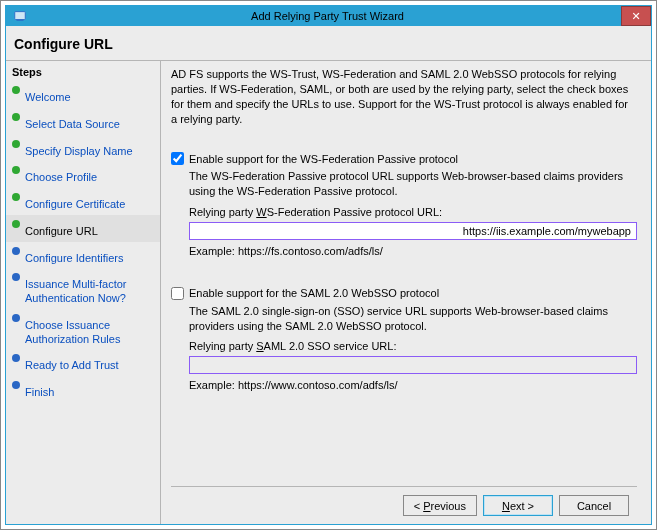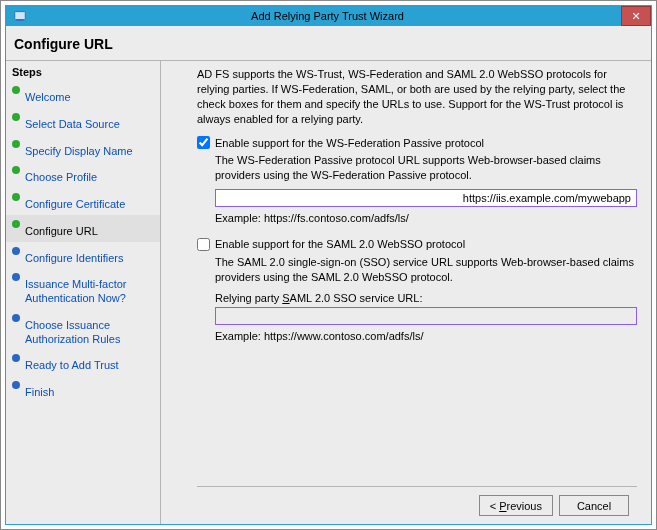--- a/index.html
+++ b/index.html
@@ -66,21 +66,20 @@
     border-bottom: 1px solid #b5b5b5;
     padding: 10px 12px 8px 8px;
     font-size: 14px;
     font-weight: bold;
   }
   .body {
     flex: 1;
     display: flex;
     background: #ececec;
     overflow: hidden;
-    gap: 26px;
   }
   .steps-panel {
     width: 155px;
     border-right: 1px solid #b5b5b5;
     padding: 4px 0;
     background: #ececec;
   }
   .steps-title {
     font-weight: bold;
     padding: 1px 8px 3px 6px;
@@ -112,21 +111,21 @@
     display: flex;
     flex-direction: column;
   }
   .intro {
     line-height: 1.35;
     margin-bottom: 8px;
   }
   .checkbox-row {
     display: flex;
     align-items: center;
-    margin: 2px 0 4px 0;
+    margin: 18px 0 4px 0;
   }
   .checkbox-row input { margin: 0 5px 0 0; }
   .sub-block {
     margin: 0 0 10px 18px;
     line-height: 1.35;
   }
   .sub-block .desc { margin-bottom: 6px; }
   .sub-block .field-label { margin-bottom: 2px; }
   .sub-block input[type=text] {
     width: 100%;
@@ -242,20 +241,23 @@
     <div class="content">
 
       <div class="intro">AD FS supports the WS-Trust, WS-Federation and SAML 2.0 WebSSO protocols for relying parties. If WS-Federation, SAML, or both are used by the relying party, select the check boxes for them and specify the URLs to use.  Support for the WS-Trust protocol is always enabled for a relying party.</div>
 
       <div class="checkbox-row">
         <input type="checkbox" checked="" style="">
         <span>Enable support for the WS-Federation Passive protocol</span>
       </div>
       <div class="sub-block">
         <div class="desc">The WS-Federation Passive protocol URL supports Web-browser-based claims providers using the WS-Federation Passive protocol.</div>
+        <div class="field-label">
+          <span>Relying party </span><span class="u">W</span><span>S-Federation Passive protocol URL:</span>
+        </div>
         <input type="text" value="https://iis.example.com/mywebapp" style="">
         <div class="example">Example: https://fs.contoso.com/adfs/ls/</div>
       </div>
 
       <div class="checkbox-row">
         <input type="checkbox" style="">
         <span>Enable support for the SAML 2.0 WebSSO protocol</span>
       </div>
       <div class="sub-block">
         <div class="desc">The SAML 2.0 single-sign-on (SSO) service URL supports Web-browser-based claims providers using the SAML 2.0 WebSSO protocol.</div>
@@ -263,19 +265,20 @@
           <span>Relying party </span><span class="u">S</span><span>AML 2.0 SSO service URL:</span>
         </div>
         <input type="text" disabled="" value="" style="">
         <div class="example">Example: https://www.contoso.com/adfs/ls/</div>
       </div>
 
       <div class="spacer"></div>
 
       <div class="button-row">
         <button class="btn">&lt; <span class="u">P</span><span>revious</span></button>
+        <button class="btn default"><span class="u">N</span><span>ext &gt;</span></button>
         <button class="btn">Cancel</button>
       </div>
     </div>
   </div>
 
 </div>
 </div>
 
 </body></html>

